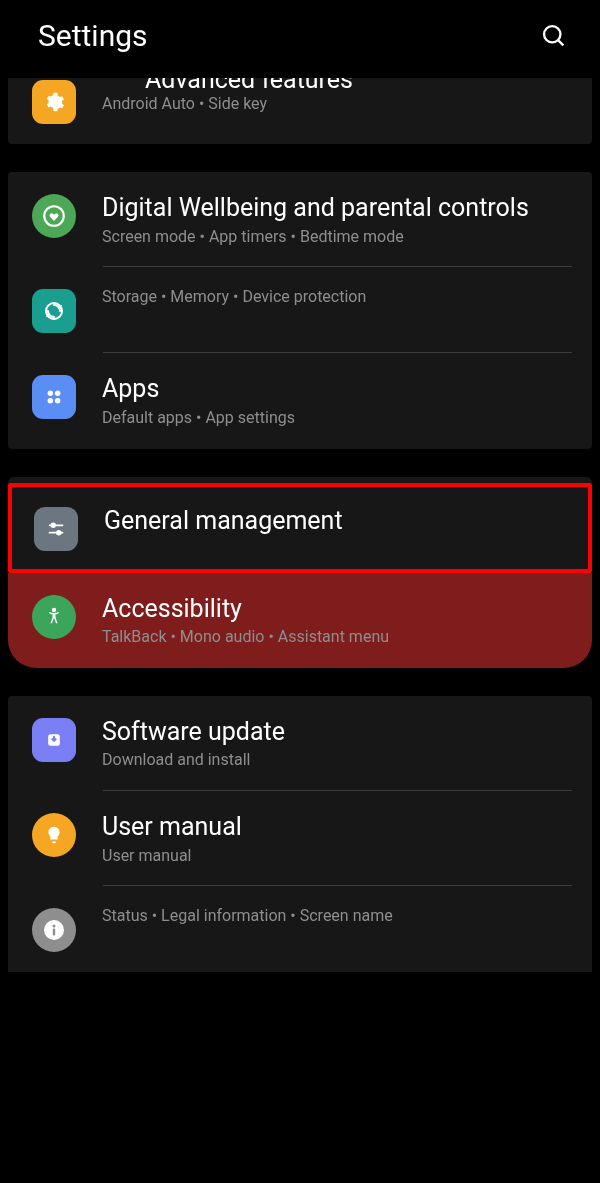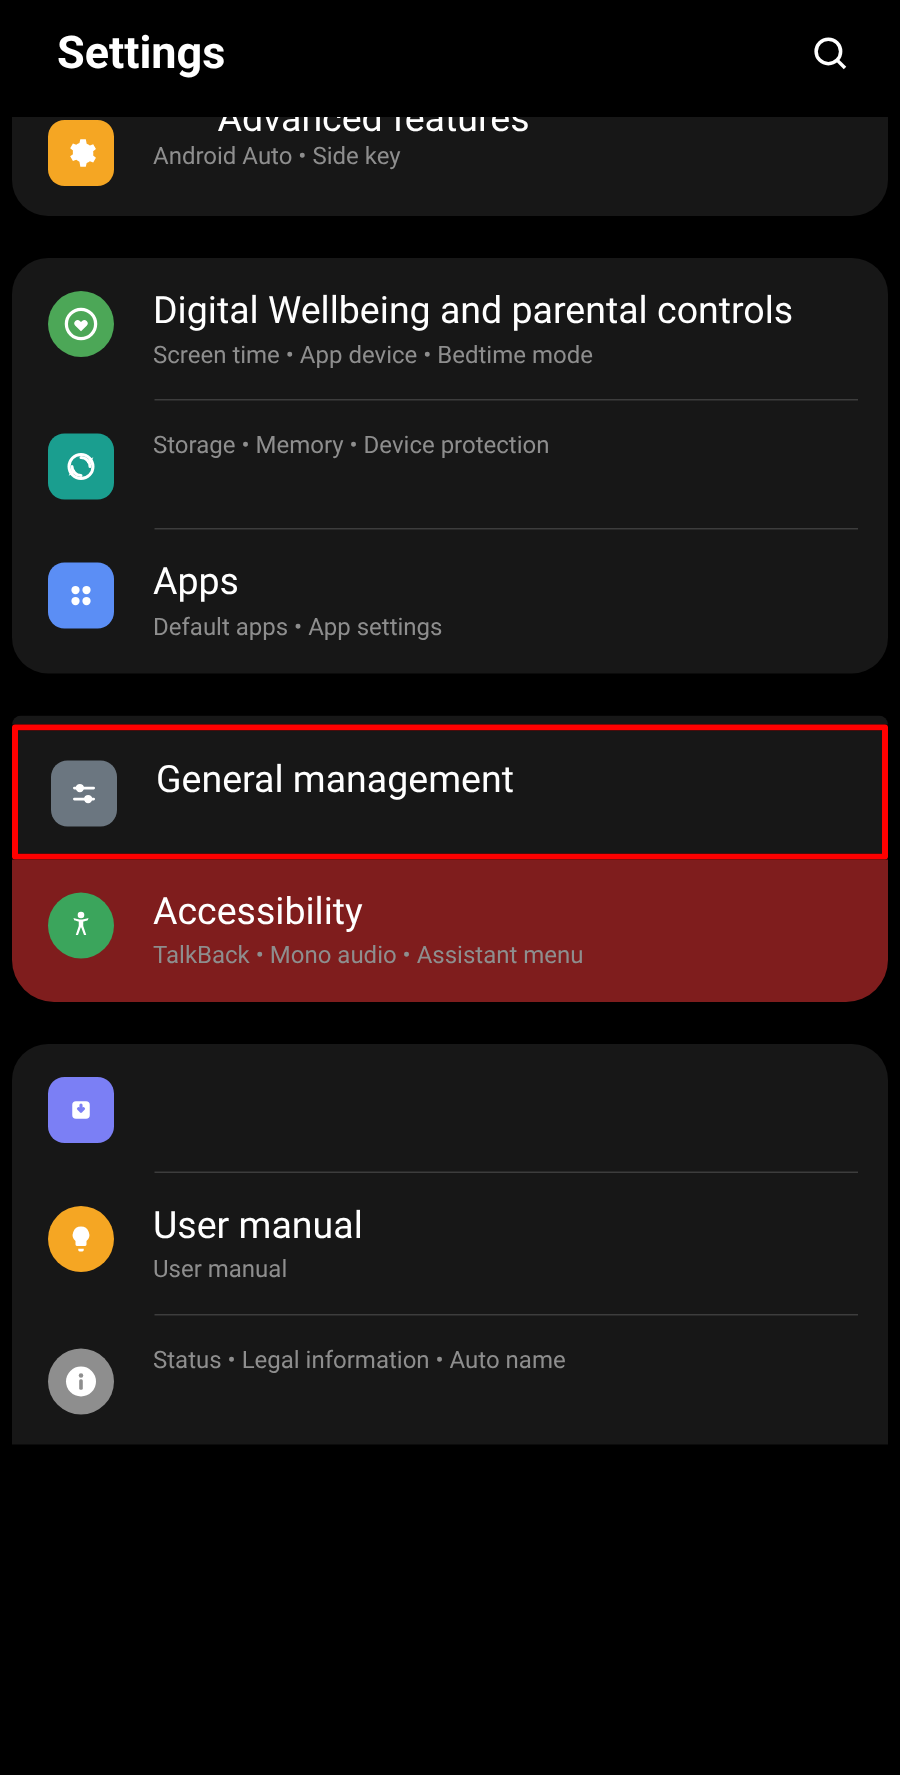--- a/index.html
+++ b/index.html
@@ -16,33 +16,33 @@
       overflow: hidden;
     }
     .header {
       display: flex;
       align-items: center;
       justify-content: space-between;
       padding: 18px 30px 25px 38px;
     }
     .header-title {
       font-size: 30px;
-      font-weight: 700;
+      font-weight: 400;
       color: #fff;
     }
     .search-icon-wrap {
       width: 32px;
       height: 32px;
       display: flex;
       align-items: center;
       justify-content: center;
     }
     .card-group {
       background: #171717;
-      border-radius: 24px;
+      border-radius: 4px;
       margin: 0 8px 28px 8px;
       overflow: hidden;
     }
     .card-group.partial-top {
       border-top-left-radius: 0;
       border-top-right-radius: 0;
       margin-top: 0;
     }
     .settings-item {
       display: flex;
@@ -154,21 +154,21 @@
 <div class="card-group">
   <div class="settings-item divider">
     <div class="item-icon bg-green circle">
       <svg width="26" height="26" viewBox="0 0 24 24" fill="none" stroke="#fff" stroke-width="2">
           <circle cx="12" cy="12" r="9"></circle>
           <path fill="#fff" stroke="none" d="M12 16.5l-3.5-3.5a2 2 0 012.83-2.83L12 10.84l.67-.67a2 2 0 012.83 2.83L12 16.5z"></path>
         </svg>
     </div>
     <div class="item-text">
       <div class="item-title">Digital Wellbeing and parental controls</div>
-      <div class="item-subtitle">Screen time  •  App device  •  Bedtime mode</div>
+      <div class="item-subtitle">Screen mode  •  App timers  •  Bedtime mode</div>
     </div>
   </div>
   <div class="settings-item divider">
     <div class="item-icon bg-teal">
       <svg width="24" height="24" viewBox="0 0 24 24" fill="none" stroke="#fff" stroke-width="2">
           <circle cx="12" cy="12" r="8"></circle>
           <path d="M12 6a6 6 0 016 6M12 18a6 6 0 01-6-6" stroke-linecap="round"></path>
           <path d="M16 9l2-1-1 2M8 15l-2 1 1-2" fill="#fff"></path>
         </svg>
     </div>
@@ -228,20 +228,24 @@
 </div>
 
 <div class="card-group" style="margin-bottom:0;border-bottom-left-radius:0;border-bottom-right-radius:0;">
   <div class="settings-item divider">
     <div class="item-icon bg-purple">
       <svg width="20" height="20" viewBox="0 0 24 24" fill="none" stroke="#fff" stroke-width="2.5" stroke-linecap="round">
           <rect x="5" y="5" width="14" height="14" rx="3" fill="#fff" stroke="none"></rect>
           <path d="M12 8v5m0 0l-2-2m2 2l2-2" stroke="#7b7ff5"></path>
         </svg>
     </div>
+    <div class="item-text">
+      <div class="item-title">Software update</div>
+      <div class="item-subtitle">Download and install</div>
+    </div>
   </div>
   <div class="settings-item divider">
     <div class="item-icon bg-orange2 circle">
       <svg width="22" height="22" viewBox="0 0 24 24" fill="#fff">
           <path d="M12 3a6 6 0 00-4 10.5V16a1 1 0 001 1h6a1 1 0 001-1v-2.5A6 6 0 0012 3zm-2 16h4v1a1 1 0 01-1 1h-2a1 1 0 01-1-1v-1z"></path>
         </svg>
     </div>
     <div class="item-text">
       <div class="item-title">User manual</div>
       <div class="item-subtitle">User manual</div>
@@ -249,16 +253,16 @@
   </div>
   <div class="settings-item">
     <div class="item-icon bg-gray2 circle">
       <svg width="24" height="24" viewBox="0 0 24 24" fill="#fff">
           <circle cx="12" cy="12" r="10" fill="#fff"></circle>
           <circle cx="12" cy="8" r="1.5" fill="#8e8e8e"></circle>
           <rect x="10.8" y="10.5" width="2.4" height="7" rx="1" fill="#8e8e8e"></rect>
         </svg>
     </div>
     <div class="item-text">
-      <div class="item-subtitle">Status  •  Legal information  •  Auto name</div>
+      <div class="item-subtitle">Status  •  Legal information  •  Screen name</div>
     </div>
   </div>
 </div>
 
 </body></html>

